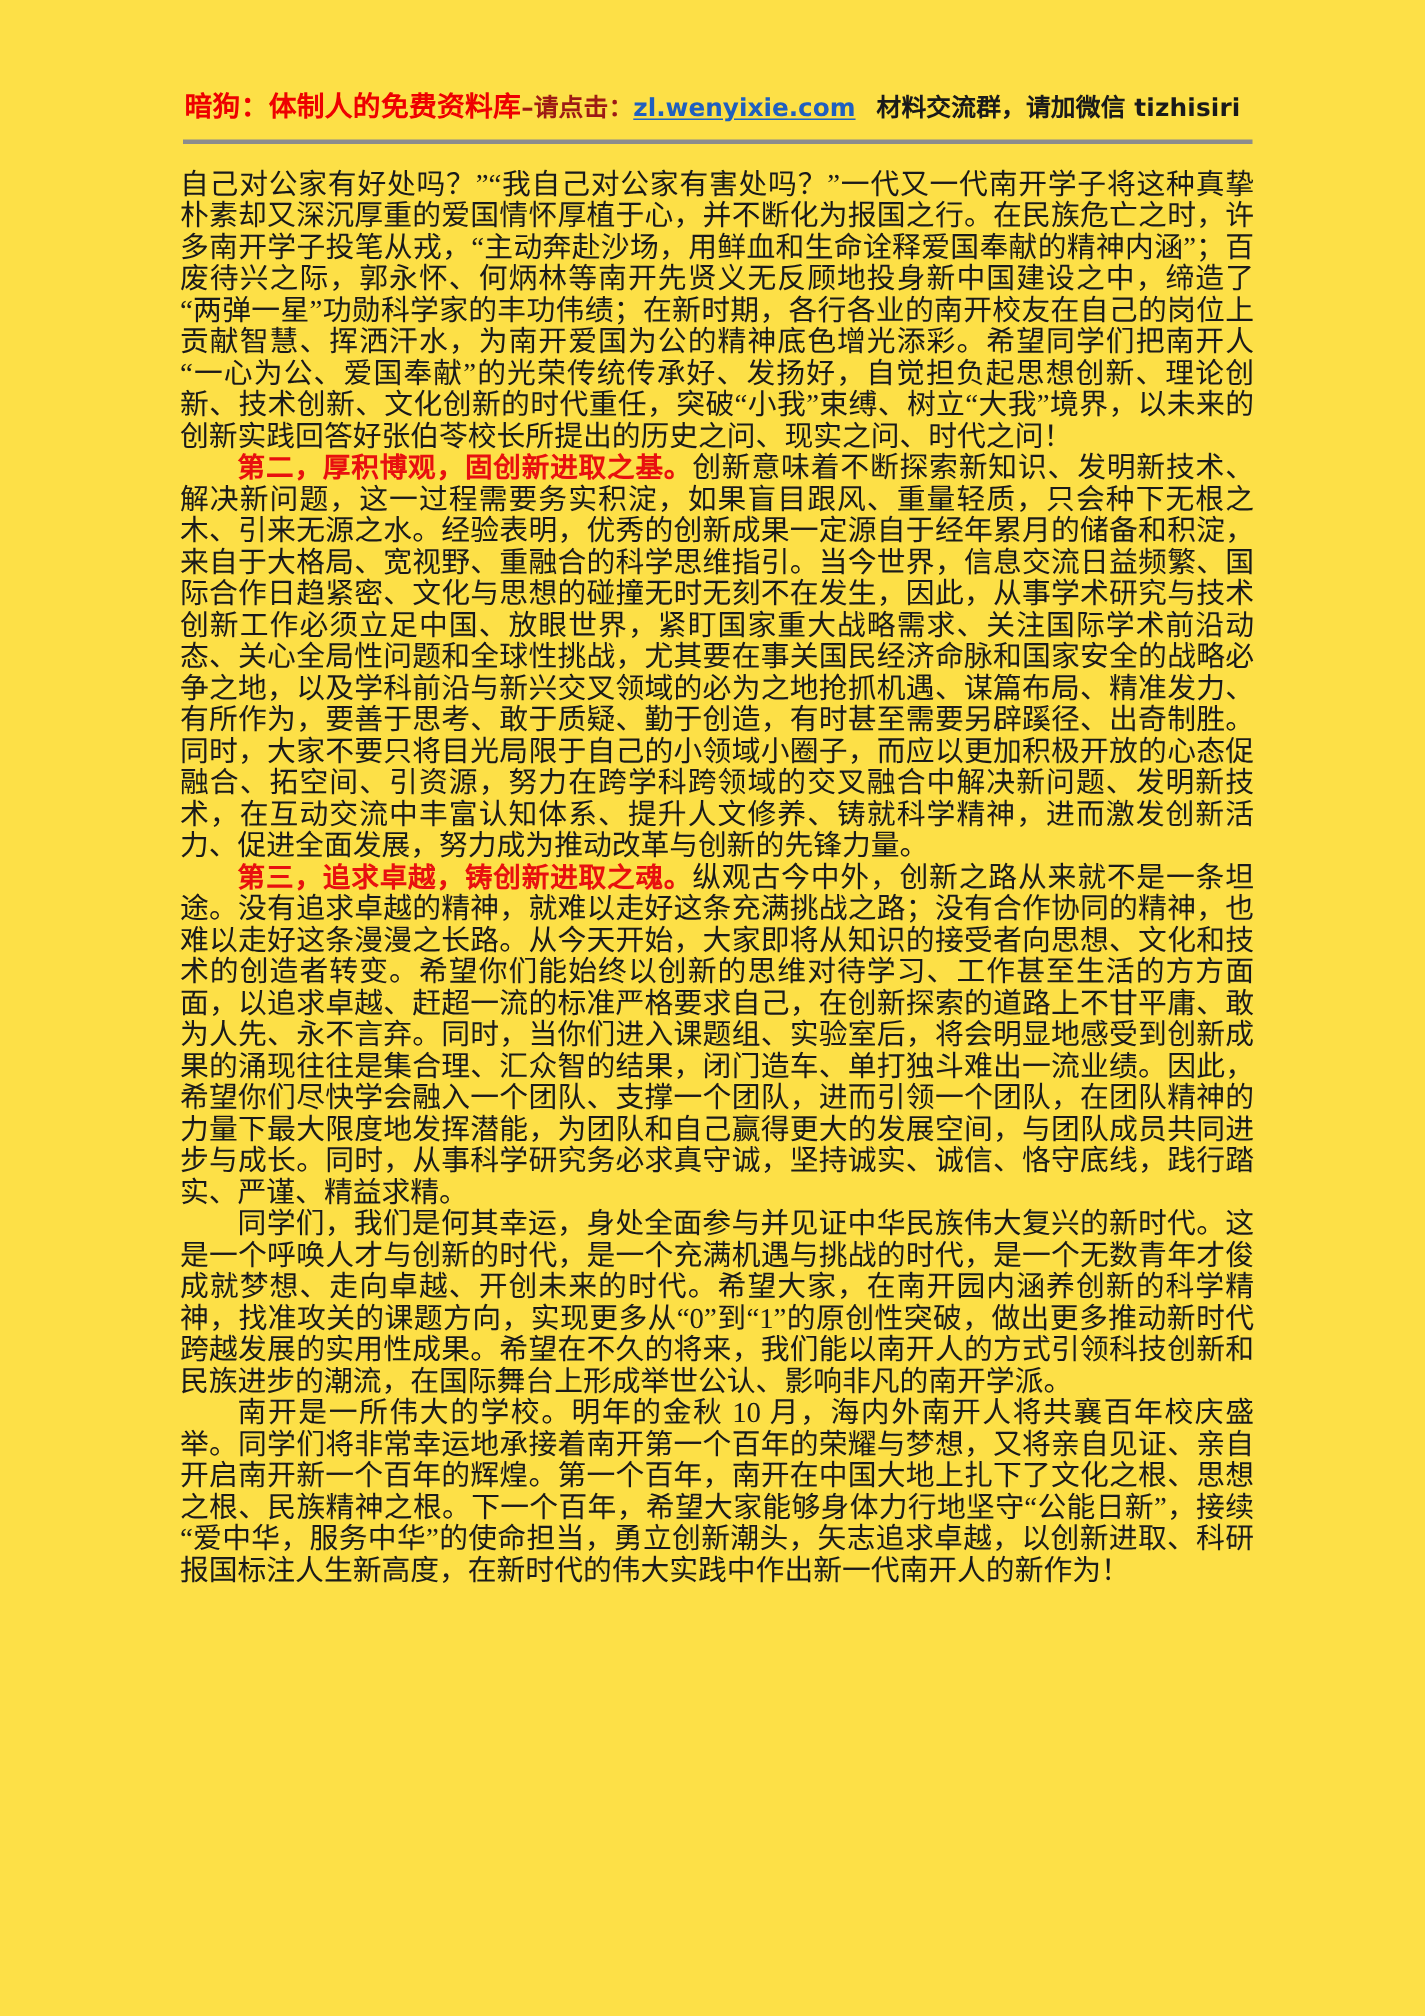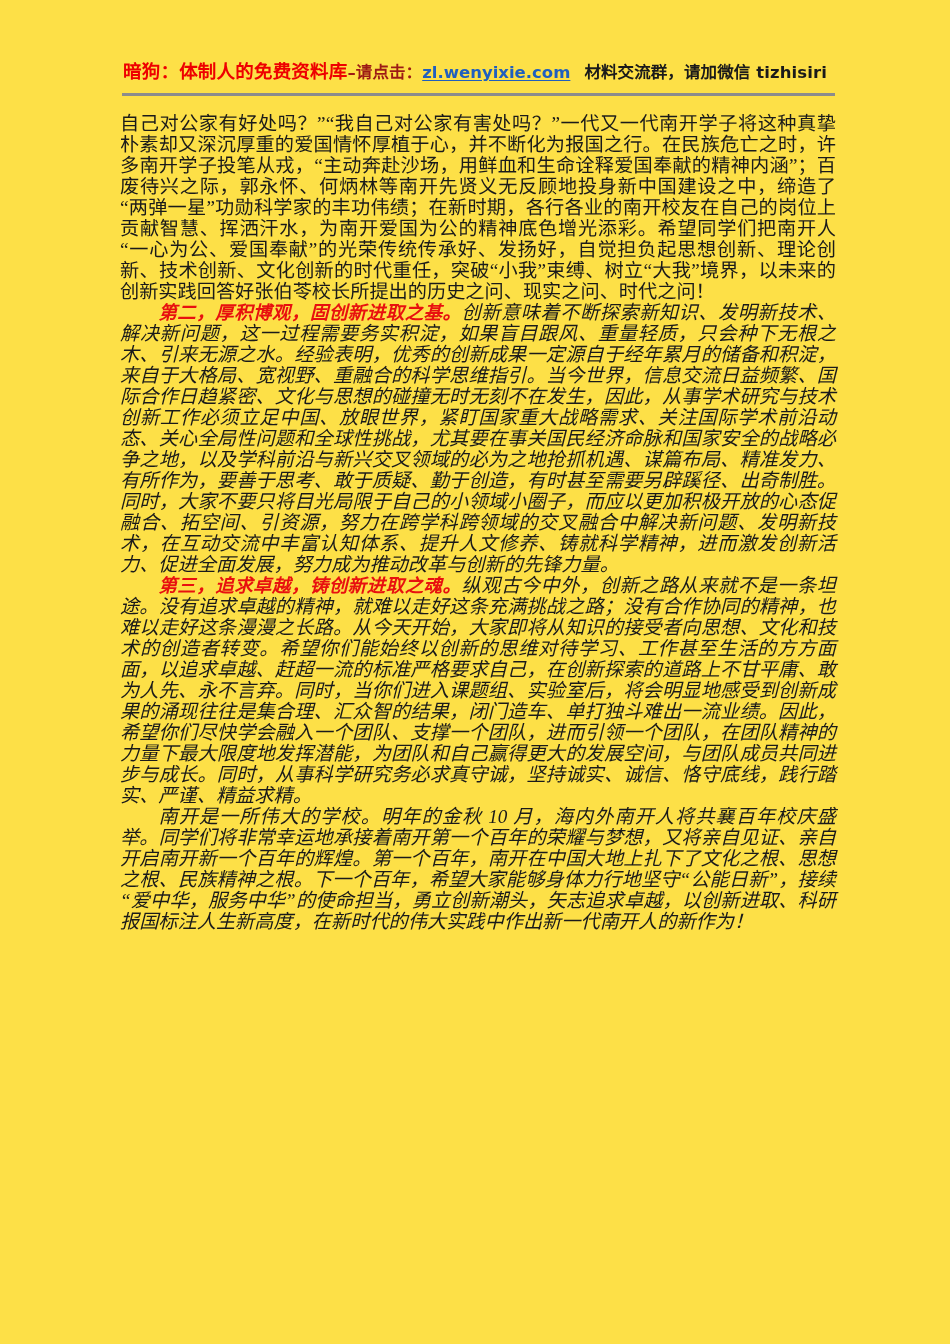--- a/index.html
+++ b/index.html
@@ -92,21 +92,20 @@
     line-height: 21px;
     color: #1a1a1a;
     text-align: justify;
     text-justify: inter-ideograph;
     text-indent: 0;
     font-family: "Liberation Serif", "DejaVu Serif", serif;
   }
 
   .para.indent {
     text-indent: 2em;
-    font-style: italic;
   }
 
   .heading-red {
     color: #e8100f;
     font-weight: bold;
     font-family: "DejaVu Sans", "Liberation Sans", sans-serif;
     font-size: 18.4px;
   }
 </style>
 </head>
@@ -121,18 +120,19 @@
   <div class="banner-rule"></div>
 
   <div class="doc-body">
 
     <p class="para"><span>自己对公家有好处吗？”“我自己对公家有害处吗？”一代又一代南开学子将这种真挚朴素却又深沉厚重的爱国情怀厚植于心，并不断化为报国之行。在民族危亡之时，许多南开学子投笔从戎，“主动奔赴沙场，用鲜血和生命诠释爱国奉献的精神内涵”；百废待兴之际，郭永怀、何炳林等南开先贤义无反顾地投身新中国建设之中，缔造了“两弹一星”功勋科学家的丰功伟绩；在新时期，各行各业的南开校友在自己的岗位上贡献智慧、挥洒汗水，为南开爱国为公的精神底色增光添彩。希望同学们把南开人“一心为公、爱国奉献”的光荣传统传承好、发扬好，自觉担负起思想创新、理论创新、技术创新、文化创新的时代重任，突破“小我”束缚、树立“大我”境界，以未来的创新实践回答好张伯苓校长所提出的历史之问、现实之问、时代之问！</span></p>
 
     <p class="para indent"><span class="heading-red">第二，厚积博观，固创新进取之基。</span><span>创新意味着不断探索新知识、发明新技术、解决新问题，这一过程需要务实积淀，如果盲目跟风、重量轻质，只会种下无根之木、引来无源之水。经验表明，优秀的创新成果一定源自于经年累月的储备和积淀，来自于大格局、宽视野、重融合的科学思维指引。当今世界，信息交流日益频繁、国际合作日趋紧密、文化与思想的碰撞无时无刻不在发生，因此，从事学术研究与技术创新工作必须立足中国、放眼世界，紧盯国家重大战略需求、关注国际学术前沿动态、关心全局性问题和全球性挑战，尤其要在事关国民经济命脉和国家安全的战略必争之地，以及学科前沿与新兴交叉领域的必为之地抢抓机遇、谋篇布局、精准发力、有所作为，要善于思考、敢于质疑、勤于创造，有时甚至需要另辟蹊径、出奇制胜。同时，大家不要只将目光局限于自己的小领域小圈子，而应以更加积极开放的心态促融合、拓空间、引资源，努力在跨学科跨领域的交叉融合中解决新问题、发明新技术，在互动交流中丰富认知体系、提升人文修养、铸就科学精神，进而激发创新活力、促进全面发展，努力成为推动改革与创新的先锋力量。</span></p>
 
     <p class="para indent"><span class="heading-red">第三，追求卓越，铸创新进取之魂。</span><span>纵观古今中外，创新之路从来就不是一条坦途。没有追求卓越的精神，就难以走好这条充满挑战之路；没有合作协同的精神，也难以走好这条漫漫之长路。从今天开始，大家即将从知识的接受者向思想、文化和技术的创造者转变。希望你们能始终以创新的思维对待学习、工作甚至生活的方方面面，以追求卓越、赶超一流的标准严格要求自己，在创新探索的道路上不甘平庸、敢为人先、永不言弃。同时，当你们进入课题组、实验室后，将会明显地感受到创新成果的涌现往往是集合理、汇众智的结果，闭门造车、单打独斗难出一流业绩。因此，希望你们尽快学会融入一个团队、支撑一个团队，进而引领一个团队，在团队精神的力量下最大限度地发挥潜能，为团队和自己赢得更大的发展空间，与团队成员共同进步与成长。同时，从事科学研究务必求真守诚，坚持诚实、诚信、恪守底线，践行踏实、严谨、精益求精。</span></p>
 
+    <p class="para indent"><span>同学们，我们是何其幸运，身处全面参与并见证中华民族伟大复兴的新时代。这是一个呼唤人才与创新的时代，是一个充满机遇与挑战的时代，是一个无数青年才俊成就梦想、走向卓越、开创未来的时代。希望大家，在南开园内涵养创新的科学精神，找准攻关的课题方向，实现更多从“0”到“1”的原创性突破，做出更多推动新时代跨越发展的实用性成果。希望在不久的将来，我们能以南开人的方式引领科技创新和民族进步的潮流，在国际舞台上形成举世公认、影响非凡的南开学派。</span></p>
 
     <p class="para indent"><span>南开是一所伟大的学校。明年的金秋 10 月，海内外南开人将共襄百年校庆盛举。同学们将非常幸运地承接着南开第一个百年的荣耀与梦想，又将亲自见证、亲自开启南开新一个百年的辉煌。第一个百年，南开在中国大地上扎下了文化之根、思想之根、民族精神之根。下一个百年，希望大家能够身体力行地坚守“公能日新”，接续“爱中华，服务中华”的使命担当，勇立创新潮头，矢志追求卓越，以创新进取、科研报国标注人生新高度，在新时代的伟大实践中作出新一代南开人的新作为！</span></p>
 
   </div>
 
 </div>
 
 </body></html>

